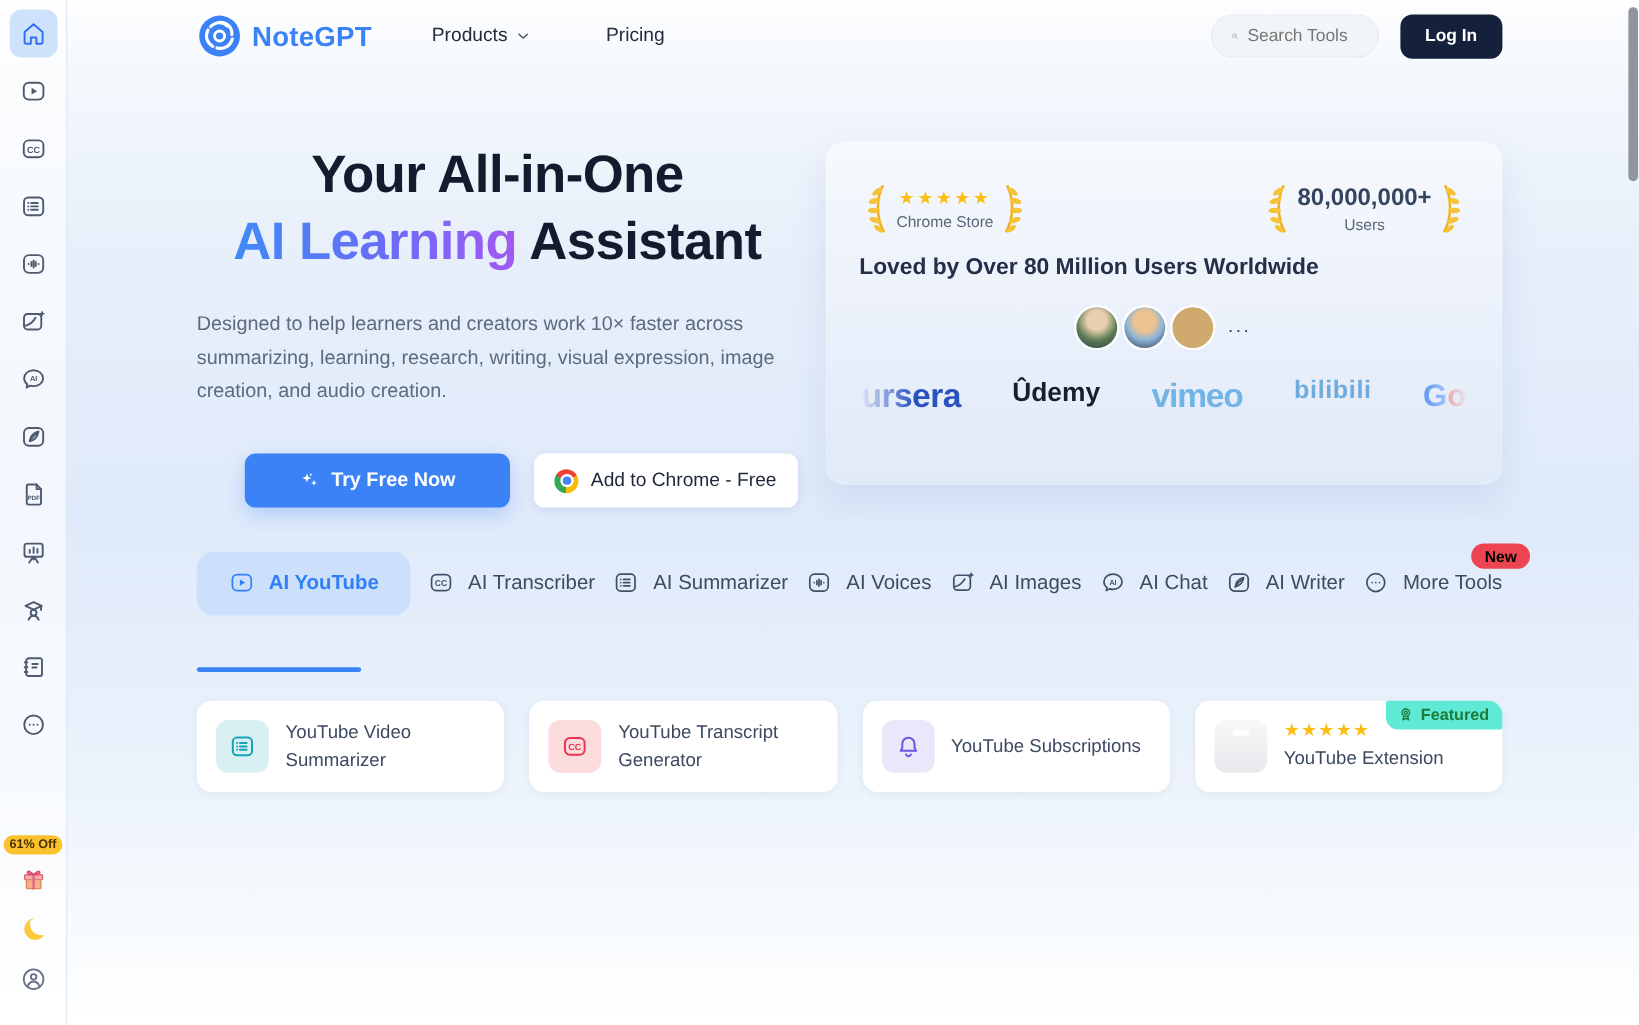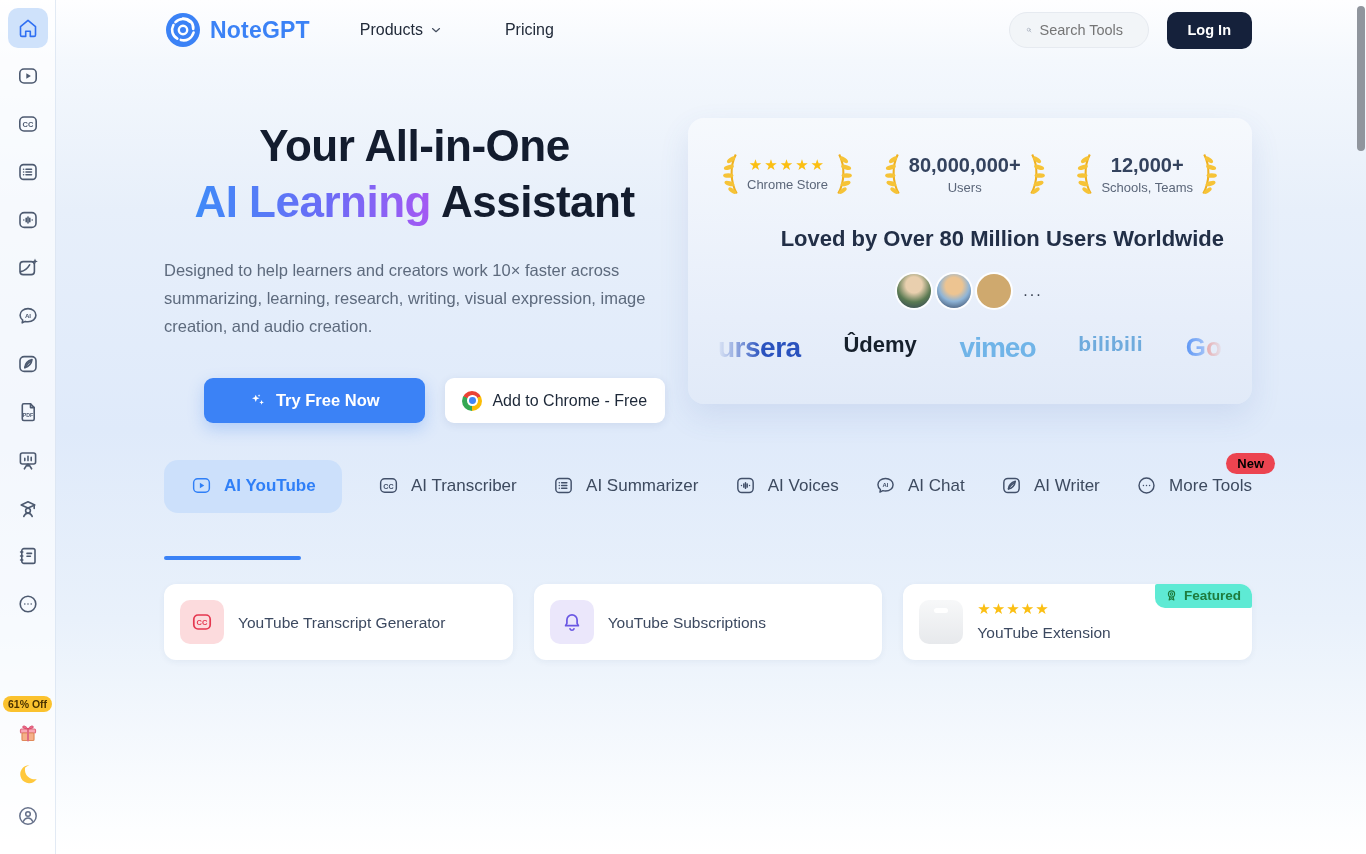--- a/index.html
+++ b/index.html
@@ -58,21 +58,21 @@
     background:linear-gradient(180deg,#f6f9fd 0%,#e7eefa 70%,#e1eaf8 100%);
     box-shadow:0 12px 30px rgba(70,110,180,.12); padding:34px 28px 0; }
   .stats-row { display:flex; justify-content:space-between; padding:0 6px; }
   .stat { display:flex; align-items:center; gap:4px; }
   .laurel { width:19px; height:44px; }
   .laurel.flip { transform:scaleX(-1); }
   .stat-mid { text-align:center; padding:0 2px; }
   .stat-stars { color:#fbbf13; font-size:15px; letter-spacing:2px; }
   .stat-value { font-size:20px; font-weight:bold; color:#34435e; }
   .stat-label { font-size:13px; color:#5b6679; margin-top:3px; }
-  .proof-headline { text-align:right; margin-top:30px; font-size:22px; font-weight:bold; color:#222f47; }
+  .proof-headline { text-align:left; margin-top:16px; font-size:19px; font-weight:bold; color:#222f47; }
   .avatars { display:flex; align-items:center; justify-content:center; gap:6px; margin-top:22px; }
   .avatar { width:34px; height:34px; border-radius:50%; box-shadow:0 0 0 2px rgba(255,255,255,.9); }
   .avatar.a1 { background:radial-gradient(circle at 50% 32%,#e9cfae 0 28%,#5a7a52 60%,#2c3a55 100%); }
   .avatar.a2 { background:radial-gradient(circle at 50% 35%,#edc491 0 30%,#8fb5d8 55%,#26344e 100%); }
   .avatar.a3 { background:radial-gradient(circle at 50% 35%,#f2dab2 0 35%,#cfa96e 65%,#97behc 100%); background-color:#cfa96e; }
   .avatars-more { color:#3a4353; font-size:16px; letter-spacing:2px; margin-left:6px; }
   .logos { display:flex; align-items:flex-start; justify-content:space-between; margin-top:24px; padding:0 2px;
     -webkit-mask-image:linear-gradient(90deg,transparent 0,#000 9%,#000 91%,transparent 100%);
     mask-image:linear-gradient(90deg,transparent 0,#000 9%,#000 91%,transparent 100%); }
   .logo-coursera { font-size:28px; font-weight:bold; color:#2a52be; letter-spacing:-.5px; }
@@ -395,32 +395,20 @@
               <use href="#i-laurel"></use>
             </svg>
           <div class="stat-mid">
             <div class="stat-value">80,000,000+</div>
             <div class="stat-label">Users</div>
           </div>
           <svg class="laurel flip">
               <use href="#i-laurel"></use>
             </svg>
         </div>
-        <div class="stat">
-          <svg class="laurel">
-              <use href="#i-laurel"></use>
-            </svg>
-          <div class="stat-mid">
-            <div class="stat-value">12,000+</div>
-            <div class="stat-label">Schools, Teams</div>
-          </div>
-          <svg class="laurel flip">
-              <use href="#i-laurel"></use>
-            </svg>
-        </div>
       </div>
       <div class="proof-headline">Loved by Over 80 Million Users Worldwide</div>
       <div class="avatars">
         <div class="avatar a1"></div>
         <div class="avatar a2"></div>
         <div class="avatar a3"></div>
         <span class="avatars-more">...</span>
       </div>
       <div class="logos">
         <span class="logo-coursera">ursera</span>
@@ -453,20 +441,26 @@
         <span class="tab-label">AI Summarizer</span>
       </div>
       <div class="tab">
         <svg class="ic ic-tab">
             <use href="#i-voice"></use>
           </svg>
         <span class="tab-label">AI Voices</span>
       </div>
       <div class="tab">
         <svg class="ic ic-tab">
+            <use href="#i-image"></use>
+          </svg>
+        <span class="tab-label">AI Images</span>
+      </div>
+      <div class="tab">
+        <svg class="ic ic-tab">
             <use href="#i-chat-ai"></use>
           </svg>
         <span class="tab-label">AI Chat</span>
       </div>
       <div class="tab">
         <svg class="ic ic-tab">
             <use href="#i-pen"></use>
           </svg>
         <span class="tab-label">AI Writer</span>
       </div>
@@ -475,20 +469,28 @@
             <use href="#i-more"></use>
           </svg>
         <span class="tab-label">More Tools</span>
       </div>
       <span class="new-badge">New</span>
       <div class="tab-underline"></div>
     </div>
   </div>
 
   <div class="cards">
+    <div class="tool-card">
+      <div class="tile teal">
+        <svg class="ic" style="stroke-width:1.7">
+            <use href="#i-list"></use>
+          </svg>
+      </div>
+      <div class="tool-title">YouTube Video Summarizer</div>
+    </div>
     <div class="tool-card">
       <div class="tile red">
         <svg class="ic" style="stroke-width:1.7">
             <use href="#i-cc"></use>
           </svg>
       </div>
       <div class="tool-title">YouTube Transcript Generator</div>
     </div>
     <div class="tool-card">
       <div class="tile purple">

